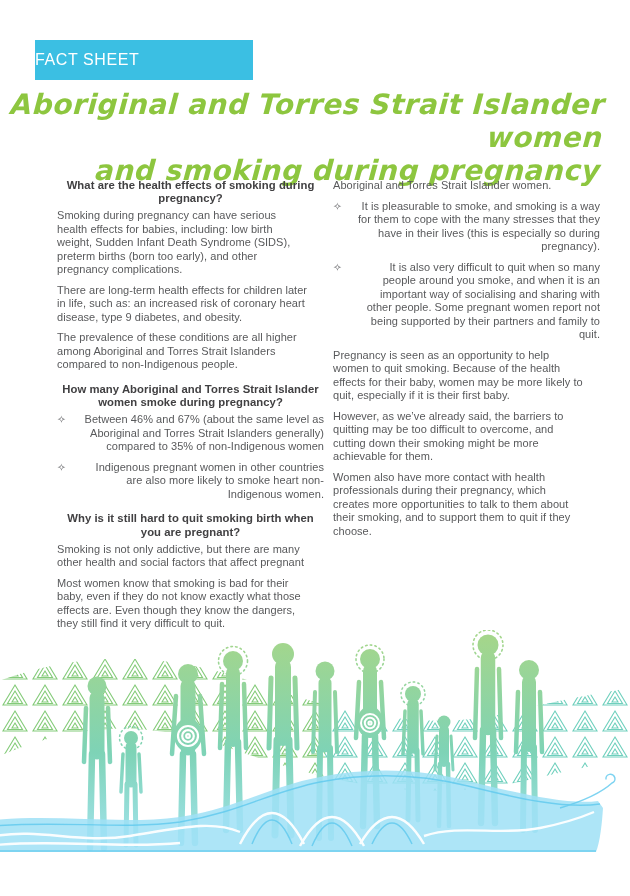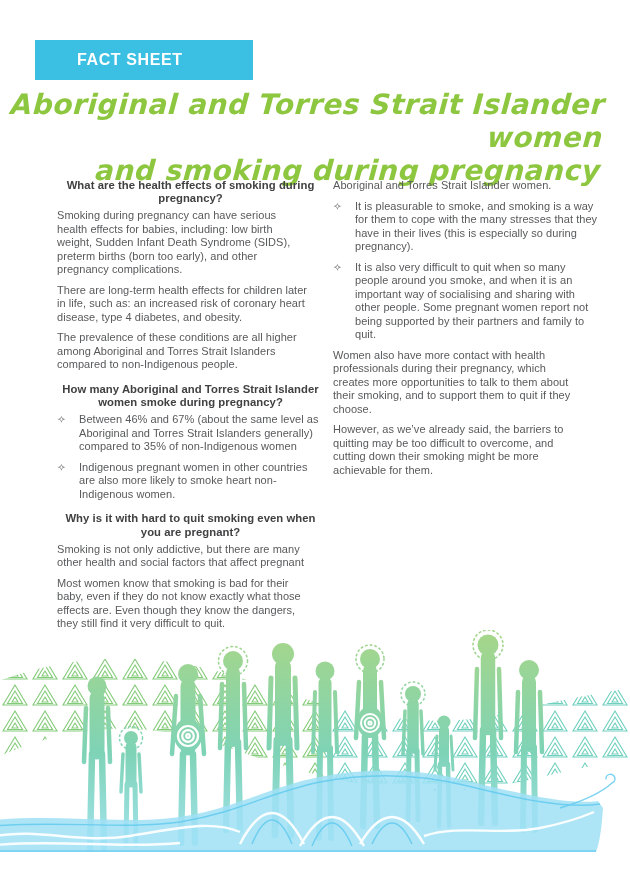--- a/index.html
+++ b/index.html
@@ -1,86 +1,87 @@
 <!DOCTYPE html>
 <html style="--banner_cyan: #3bbfe3; --title_green: #8dc63f; --heading_gray: #414042; --body_gray: #58595b; --bullet_gray: #6a6b6e; --art_green: #a4d68b; --art_teal: #7ed3b6; --art_blue: #9fe0f6;"><head>
 <meta charset="utf-8">
 <style>
   html,body{margin:0;padding:0;background:#fff;}
   .page{position:relative;width:630px;height:896px;background:#fff;overflow:hidden;
         font-family:"Liberation Sans",sans-serif;}
   .banner{position:absolute;left:35px;top:40px;width:218px;height:40px;
           background:var(--banner_cyan,#3bbfe3);display:flex;align-items:center;}
-  .banner span{color:#fff;font-weight:bold;font-size:16px;letter-spacing:.6px;padding-left:42px;}
+  .banner span{color:#fff;font-weight:normal;font-size:16px;letter-spacing:.6px;}
   .title{position:absolute;right:27px;top:88px;text-align:right;
          color:var(--title_green,#8dc63f);
          font-family:"DejaVu Sans",sans-serif;font-style:italic;font-weight:600;
          font-size:28px;line-height:33px;letter-spacing:.5px;transform:skewX(-4deg);}
   .col{position:absolute;top:179px;width:267px;font-size:11px;line-height:13.5px;
        color:var(--body_gray,#58595b);letter-spacing:.05px;}
   .col-left{left:57px;}
   .col-right{left:333px;}
   .h{font-weight:bold;color:var(--heading_gray,#414042);font-size:11.3px;line-height:13.2px;
      margin:11px 0 4px 0;text-align:center;}
   .h.first{margin-top:0;}
   .p{margin:0 16px 7px 0;}
   .bullet{display:flex;margin:0 0 7px 0;}
   .bicon{flex:none;width:13px;margin-right:9px;color:var(--bullet_gray,#6a6b6e);
          font-size:10.5px;line-height:13.5px;font-family:"DejaVu Sans",sans-serif;}
-  .btext{flex:1;}
+  .btext{flex:1;text-align:right;}
   .art{position:absolute;left:0;top:630px;width:630px;height:232px;display:block;}
 </style>
 </head>
 <body>
 
 <div class="page">
 
   <div class="banner">
     <span>FACT SHEET</span>
   </div>
 
   <div class="title">
     <div>Aboriginal and Torres Strait Islander women</div>
     <div>and smoking during pregnancy</div>
   </div>
 
   <div class="col col-left">
     <div class="h first">What are the health effects of smoking during pregnancy?</div>
     <div class="p">Smoking during pregnancy can have serious health effects for babies, including: low birth weight, Sudden Infant Death Syndrome (SIDS), preterm births (born too early), and other pregnancy complications.</div>
-    <div class="p">There are long-term health effects for children later in life, such as: an increased risk of coronary heart disease, type 4 diabetes, and obesity.</div>
+    <div class="p">There are long-term health effects for children later in life, such as: an increased risk of coronary heart disease, type 9 diabetes, and obesity.</div>
     <div class="p">The prevalence of these conditions are all higher among Aboriginal and Torres Strait Islanders compared to non-Indigenous people.</div>
 
     <div class="h">How many Aboriginal and Torres Strait Islander women smoke during pregnancy?</div>
     <div class="bullet">
       <span class="bicon">✧</span>
       <span class="btext">Between 46% and 67% (about the same level as Aboriginal and Torres Strait Islanders generally) compared to 35% of non-Indigenous women</span>
     </div>
     <div class="bullet">
       <span class="bicon">✧</span>
       <span class="btext">Indigenous pregnant women in other countries are also more likely to smoke heart non-Indigenous women.</span>
     </div>
 
-    <div class="h">Why is it with hard to quit smoking even when you are pregnant?</div>
+    <div class="h">Why is it still hard to quit smoking birth when you are pregnant?</div>
     <div class="p">Smoking is not only addictive, but there are many other health and social factors that affect pregnant</div>
     <div class="p">Most women know that smoking is bad for their baby, even if they do not know exactly what those effects are. Even though they know the dangers, they still find it very difficult to quit.</div>
   </div>
 
   <div class="col col-right">
     <div class="p">Aboriginal and Torres Strait Islander women.</div>
     <div class="bullet">
       <span class="bicon">✧</span>
       <span class="btext">It is pleasurable to smoke, and smoking is a way for them to cope with the many stresses that they have in their lives (this is especially so during pregnancy).</span>
     </div>
     <div class="bullet">
       <span class="bicon">✧</span>
       <span class="btext">It is also very difficult to quit when so many people around you smoke, and when it is an important way of socialising and sharing with other people. Some pregnant women report not being supported by their partners and family to quit.</span>
     </div>
 
+    <div class="p">Pregnancy is seen as an opportunity to help women to quit smoking. Because of the health effects for their baby, women may be more likely to quit, especially if it is their first baby.</div>
+    <div class="p">However, as we’ve already said, the barriers to quitting may be too difficult to overcome, and cutting down their smoking might be more achievable for them.</div>
     <div class="p">Women also have more contact with health professionals during their pregnancy, which creates more opportunities to talk to them about their smoking, and to support them to quit if they choose.</div>
-    <div class="p">However, as we’ve already said, the barriers to quitting may be too difficult to overcome, and cutting down their smoking might be more achievable for them.</div>
 
   </div>
 
   <svg class="art" viewBox="0 0 630 232" aria-hidden="true">
     <defs>
       <linearGradient id="figGrad" x1="0" y1="8" x2="0" y2="228" gradientUnits="userSpaceOnUse">
         <stop offset="0" stop-color="#a4d68b"></stop>
         <stop offset="0.52" stop-color="#7ed3b6"></stop>
         <stop offset="1" stop-color="#a7e5f3"></stop>
       </linearGradient>

